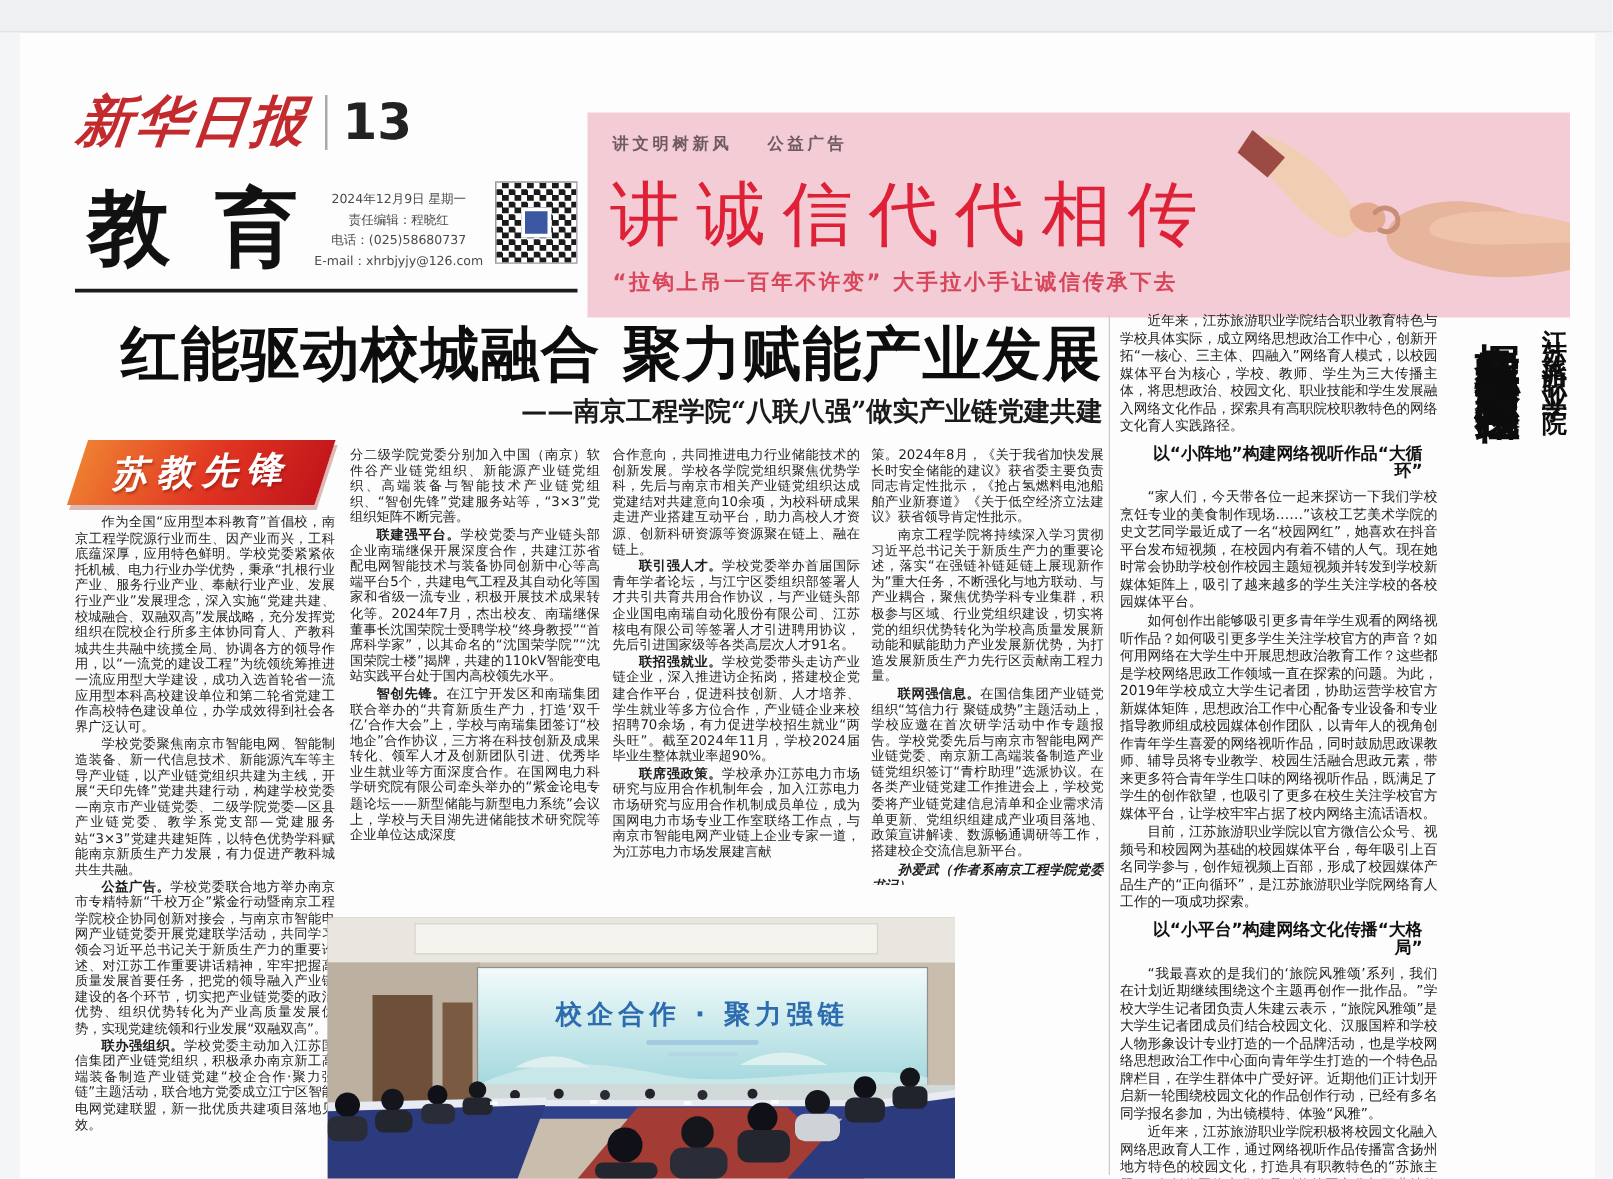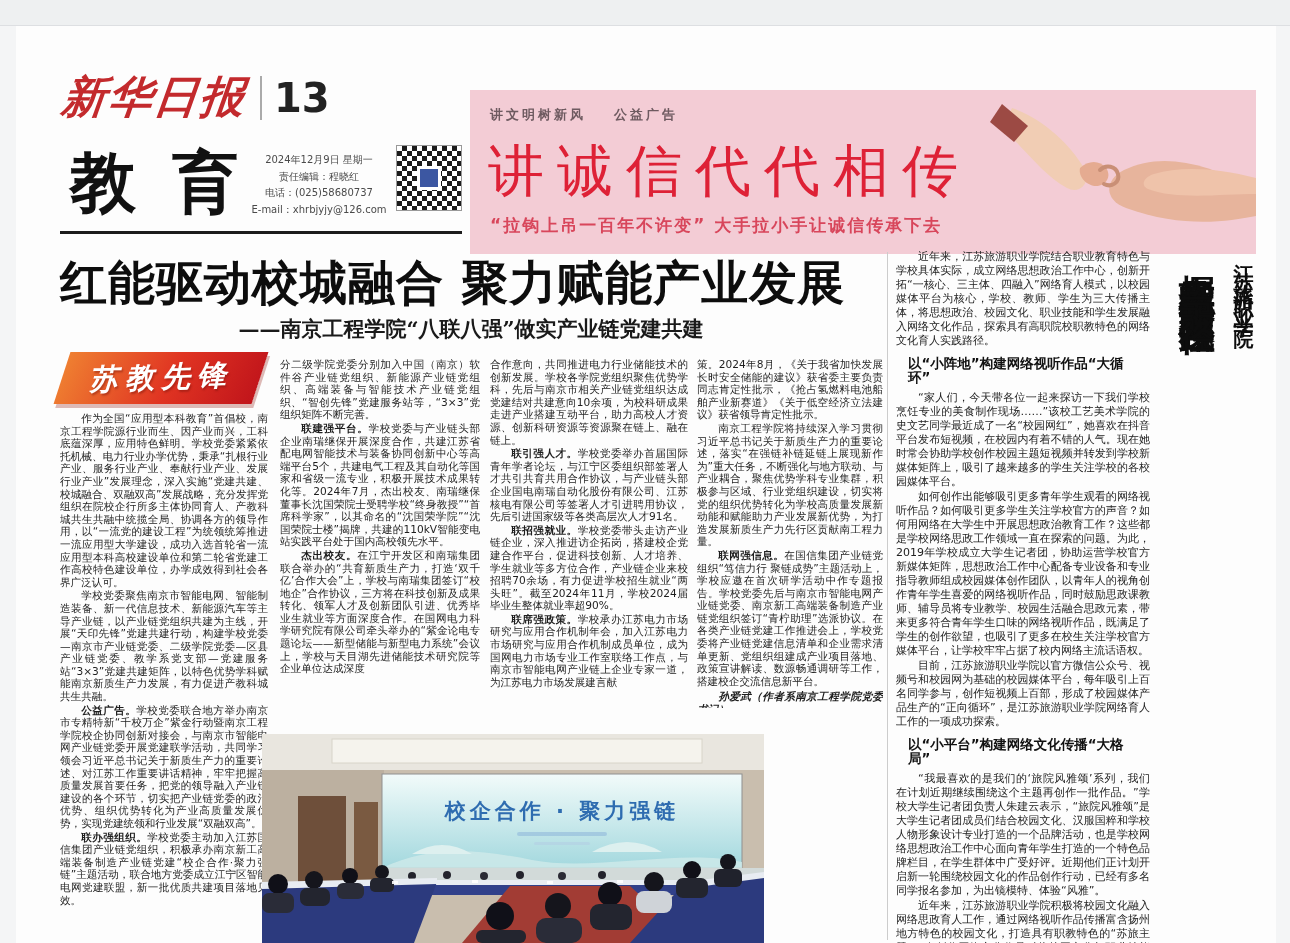--- a/index.html
+++ b/index.html
@@ -22,22 +22,22 @@
 
   
   .banner{position:absolute;left:470px;top:66px;width:786px;height:164px;background:#f3ccd5;overflow:hidden;margin-top:24px;}
   .banner-tags{position:absolute;left:20px;top:16px;font-size:13px;font-weight:bold;color:#6e5a60;letter-spacing:3px;}
   .banner-tags .gap{display:inline-block;width:28px;}
   .banner-title{position:absolute;left:18px;top:44px;font-size:56px;font-weight:400;color:#de2136;letter-spacing:13px;white-space:nowrap;}
   .banner-sub{position:absolute;left:20px;top:124px;font-size:17px;font-weight:bold;color:#d8465b;letter-spacing:2px;}
   .hands{position:absolute;right:0;top:0;width:280px;height:164px;}
 
   
-  .headline{position:absolute;left:60px;top:252px;width:822px;text-align:left;font-size:47px;font-weight:900;color:#0d0d0d;letter-spacing:1px;white-space:nowrap;}
-  .subheadline{position:absolute;left:60px;top:315px;width:822px;text-align:center;font-size:21px;font-weight:bold;color:#1a1a1a;font-family:"DejaVu Serif","Liberation Serif",serif;}
+  .headline{position:absolute;left:60px;top:252px;width:822px;text-align:right;font-size:47px;font-weight:900;color:#0d0d0d;letter-spacing:1px;white-space:nowrap;}
+  .subheadline{position:absolute;left:60px;top:315px;width:822px;text-align:right;font-size:21px;font-weight:bold;color:#1a1a1a;font-family:"DejaVu Serif","Liberation Serif",serif;}
   .badge{position:absolute;left:62px;top:352px;width:198px;height:52px;}
   .badge-bg{position:absolute;inset:0;transform:skewX(-18deg);background:linear-gradient(100deg,#ef7f31,#e03422 55%,#c1151b);box-shadow:3px 4px 0 rgba(150,30,20,.30);}
   .badge-txt{position:absolute;inset:0;display:flex;align-items:center;justify-content:center;color:#fff;font-family:"DejaVu Serif","Liberation Serif",serif;font-style:italic;font-weight:bold;font-size:29px;letter-spacing:7px;transform:rotate(-2deg);text-shadow:1px 2px 2px rgba(120,20,10,.45);}
 
   .col{position:absolute;overflow:hidden;font-size:10.6px;line-height:12.6px;color:#1e1e1e;text-align:justify;}
   .col p{text-indent:2em;margin-bottom:1px;}
   .col p.cont{text-indent:0;}
   .lead{font-weight:bold;}
   .col-1{left:60px; top:412px; width:208px; height:531px;}
   .col-2{left:280px;top:358px; width:200px; height:374px;}
@@ -45,21 +45,21 @@
   .col-4{left:697px;top:358px; width:186px; height:350px;}
   .byline{font-family:"DejaVu Serif","Liberation Serif",serif;font-weight:bold;font-style:italic;text-indent:2em;margin-top:3px;}
 
   
   .photo{position:absolute;left:262px;top:734px;width:502px;height:209px;overflow:hidden;background:#c8bdae;}
 
   
   .vline{position:absolute;left:887px;top:252px;width:1px;height:688px;background:#ccc;}
   .side{position:absolute;left:896px;top:250px;width:254px;height:693px;overflow:hidden;font-size:11px;line-height:14px;color:#222;text-align:justify;}
   .side p{text-indent:2em;margin-bottom:1px;}
-  .side h3{text-align:left;font-size:13.5px;font-weight:900;color:#111;margin:8px 12px 7px;}
+  .side h3{text-align:right;font-size:13.5px;font-weight:900;color:#111;margin:8px 12px 7px;}
 
   
   .vhead{position:absolute;left:1152px;top:246px;width:106px;height:697px;writing-mode:vertical-rl;color:#0d0d0d;}
   .vhead .kicker{font-size:20px;font-weight:bold;letter-spacing:9px;margin-left:10px;margin-top:2px;}
   .vhead .vtitle{font-size:36px;font-weight:900;letter-spacing:2.5px;font-stretch:condensed;}
 </style>
 </head>
 <body>
 
 <div class="page">
@@ -110,21 +110,21 @@
   <div class="col col-1">
     <p><b class="lead"></b><span>作为全国“应用型本科教育”首倡校，南京工程学院源行业而生、因产业而兴，工科底蕴深厚，应用特色鲜明。学校党委紧紧依托机械、电力行业办学优势，秉承“扎根行业产业、服务行业产业、奉献行业产业、发展行业产业”发展理念，深入实施“党建共建、校城融合、双融双高”发展战略，充分发挥党组织在院校企行所多主体协同育人、产教科城共生共融中统揽全局、协调各方的领导作用，以“一流党的建设工程”为统领统筹推进一流应用型大学建设，成功入选首轮省一流应用型本科高校建设单位和第二轮省党建工作高校特色建设单位，办学成效得到社会各界广泛认可。</span></p>
     <p><b class="lead"></b><span>学校党委聚焦南京市智能电网、智能制造装备、新一代信息技术、新能源汽车等主导产业链，以产业链党组织共建为主线，开展“天印先锋”党建共建行动，构建学校党委—南京市产业链党委、二级学院党委—区县产业链党委、教学系党支部—党建服务站“3×3”党建共建矩阵，以特色优势学科赋能南京新质生产力发展，有力促进产教科城共生共融。</span></p>
     <p><b class="lead">公益广告。</b><span>学校党委联合地方举办南京市专精特新“千校万企”紫金行动暨南京工程学院校企协同创新对接会，与南京市智能电网产业链党委开展党建联学活动，共同学习领会习近平总书记关于新质生产力的重要论述、对江苏工作重要讲话精神，牢牢把握高质量发展首要任务，把党的领导融入产业链建设的各个环节，切实把产业链党委的政治优势、组织优势转化为产业高质量发展优势，实现党建统领和行业发展“双融双高”。</span></p>
     <p><b class="lead">联办强组织。</b><span>学校党委主动加入江苏国信集团产业链党组织，积极承办南京新工高端装备制造产业链党建“校企合作·聚力强链”主题活动，联合地方党委成立江宁区智能电网党建联盟，新一批优质共建项目落地见效。</span></p>
   </div>
 
   <div class="col col-2">
     <p class="cont"><span>分二级学院党委分别加入中国（南京）软件谷产业链党组织、新能源产业链党组织、高端装备与智能技术产业链党组织、“智创先锋”党建服务站等，“3×3”党组织矩阵不断完善。</span></p>
     <p><b class="lead">联建强平台。</b><span>学校党委与产业链头部企业南瑞继保开展深度合作，共建江苏省配电网智能技术与装备协同创新中心等高端平台5个，共建电气工程及其自动化等国家和省级一流专业，积极开展技术成果转化等。2024年7月，杰出校友、南瑞继保董事长沈国荣院士受聘学校“终身教授”“首席科学家”，以其命名的“沈国荣学院”“沈国荣院士楼”揭牌，共建的110kV智能变电站实践平台处于国内高校领先水平。</span></p>
-    <p><b class="lead">杰出校友。</b><span>在江宁开发区和南瑞集团联合举办的“共育新质生产力，打造‘双千亿’合作大会”上，学校与南瑞集团签订“校地企”合作协议，三方将在科技创新及成果转化、领军人才及创新团队引进、优秀毕业生就业等方面深度合作。在国网电力科学研究院有限公司牵头举办的“紫金论电专题论坛——新型储能与新型电力系统”会议上，学校与天目湖先进储能技术研究院等企业单位达成深度</span></p>
+    <p><b class="lead">智创先锋。</b><span>在江宁开发区和南瑞集团联合举办的“共育新质生产力，打造‘双千亿’合作大会”上，学校与南瑞集团签订“校地企”合作协议，三方将在科技创新及成果转化、领军人才及创新团队引进、优秀毕业生就业等方面深度合作。在国网电力科学研究院有限公司牵头举办的“紫金论电专题论坛——新型储能与新型电力系统”会议上，学校与天目湖先进储能技术研究院等企业单位达成深度</span></p>
   </div>
 
   <div class="col col-3">
     <p class="cont"><span>合作意向，共同推进电力行业储能技术的创新发展。学校各学院党组织聚焦优势学科，先后与南京市相关产业链党组织达成党建结对共建意向10余项，为校科研成果走进产业搭建互动平台，助力高校人才资源、创新科研资源等资源聚在链上、融在链上。</span></p>
     <p><b class="lead">联引强人才。</b><span>学校党委举办首届国际青年学者论坛，与江宁区委组织部签署人才共引共育共用合作协议，与产业链头部企业国电南瑞自动化股份有限公司、江苏核电有限公司等签署人才引进聘用协议，先后引进国家级等各类高层次人才91名。</span></p>
     <p><b class="lead">联招强就业。</b><span>学校党委带头走访产业链企业，深入推进访企拓岗，搭建校企党建合作平台，促进科技创新、人才培养、学生就业等多方位合作，产业链企业来校招聘70余场，有力促进学校招生就业“两头旺”。截至2024年11月，学校2024届毕业生整体就业率超90%。</span></p>
     <p><b class="lead">联席强政策。</b><span>学校承办江苏电力市场研究与应用合作机制年会，加入江苏电力市场研究与应用合作机制成员单位，成为国网电力市场专业工作室联络工作点，与南京市智能电网产业链上企业专家一道，为江苏电力市场发展建言献</span></p>
   </div>
 
   <div class="col col-4">

